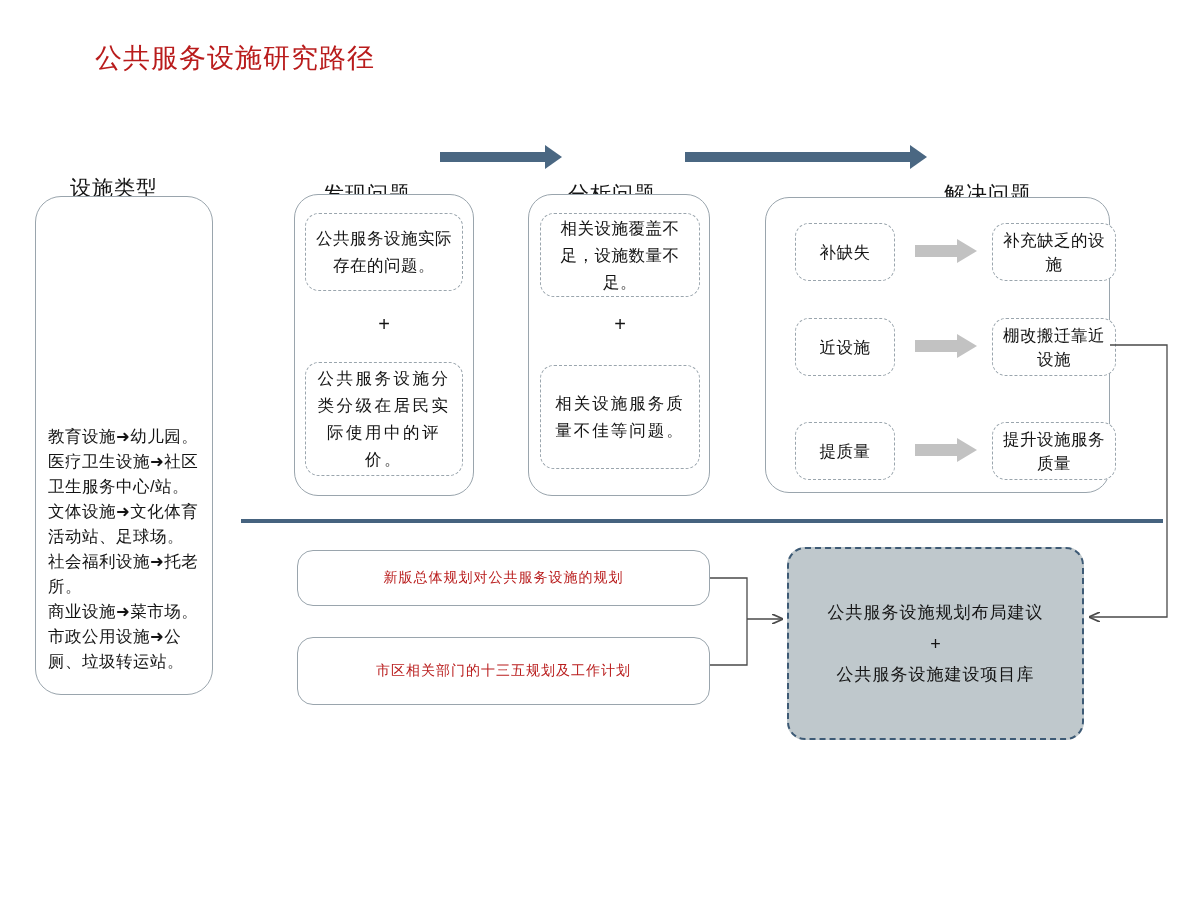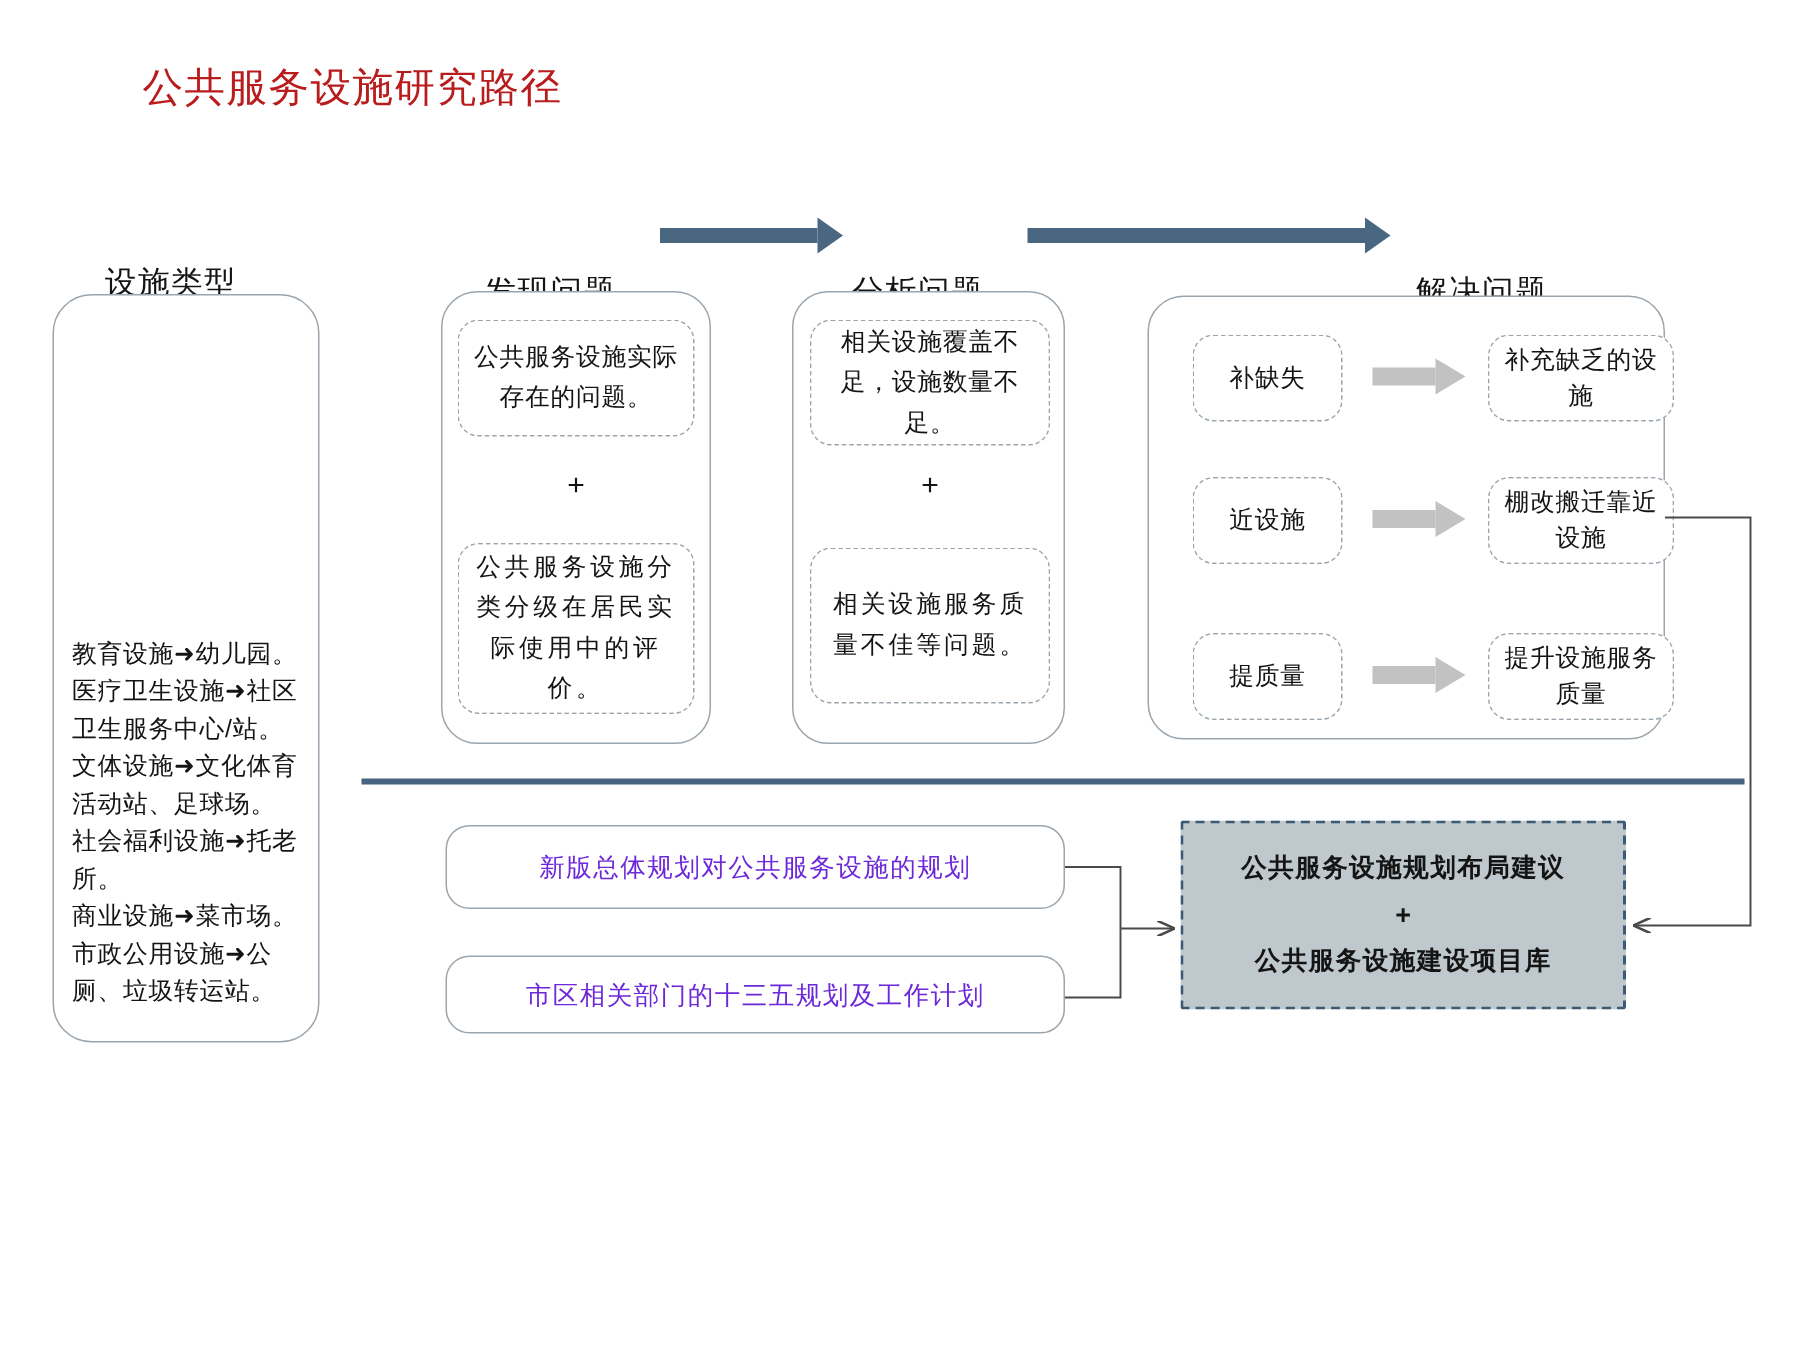--- a/index.html
+++ b/index.html
@@ -125,29 +125,29 @@
   
   #divider{
     left:241px;top:519px;width:922px;height:4px;background:#46637f;
   }
 
   
   .plan-box{
     border:1.4px solid #9aa5ad;border-radius:16px;background:#fff;
     display:flex;align-items:center;justify-content:center;
   }
-  .plan-text{font-size:17px;letter-spacing:1px;color:#6d28d9;}
+  .plan-text{font-size:14px;letter-spacing:1px;color:#b91c1c;}
   #plan-box-0{left:297px;top:550px;width:413px;height:56px;}
-  #plan-box-1{left:297px;top:637px;width:413px;height:52px;}
+  #plan-box-1{left:297px;top:637px;width:413px;height:68px;}
 
   
   #result-box{
-    left:787px;top:547px;width:297px;height:126px;
-    background:#bfc8cc;border:2.6px dashed #3d5a75;border-radius:2px;
-    display:flex;flex-direction:column;align-items:center;justify-content:center;font-weight:bold;
+    left:787px;top:547px;width:297px;height:193px;
+    background:#bfc8cc;border:2.6px dashed #3d5a75;border-radius:18px;
+    display:flex;flex-direction:column;align-items:center;justify-content:center;
   }
   .result-line{font-size:17px;letter-spacing:1px;color:#141414;line-height:34px;}
   .result-plus{font-size:18px;color:#141414;line-height:28px;}
 
   
   #connectors{left:0;top:0;width:1200px;height:900px;pointer-events:none;}
 </style>
 </head>
 <body>
 

